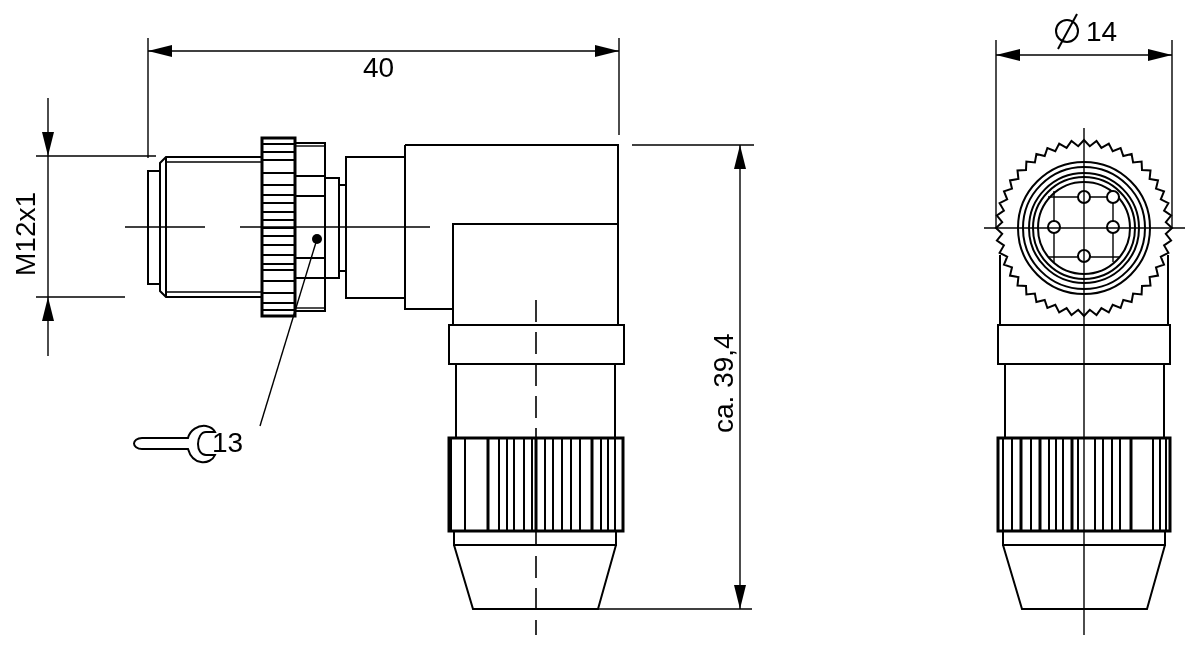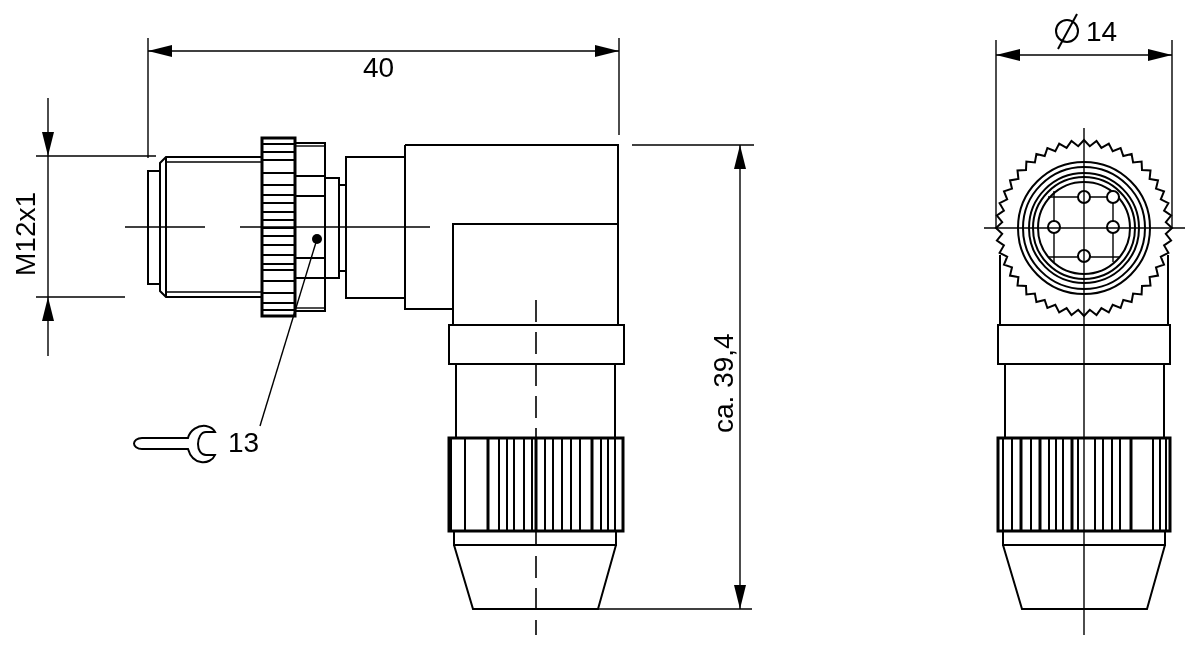--- a/index.html
+++ b/index.html
@@ -196,13 +196,13 @@
   <g>
     <circle class="ln" cx="1067" cy="31" r="11"></circle>
     <line class="ln" x1="1058" y1="49" x2="1077" y2="14"></line>
   </g>
 </svg>
 
 <div class="lbl" style="left:363px; top:18px;margin-top:36px;">40</div>
 <div class="lbl rot" style="left:12px; top:276px;">M12x1</div>
 <div class="lbl rot" style="left:710px; top:433px;">ca. 39,4</div>
 <div class="lbl" style="left:1086px; top:18px;">14</div>
-<div class="lbl" style="left:228px; top:429px;text-align:center;">13</div>
+<div class="lbl" style="left:212px; top:429px;text-align:center;">13</div>
 
 </body></html>

